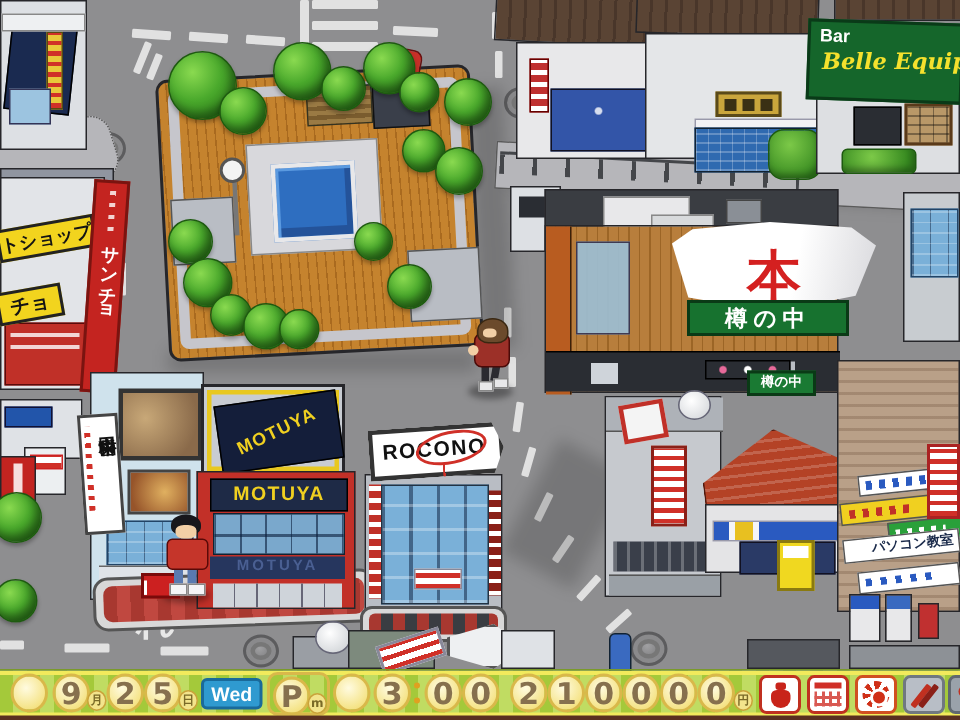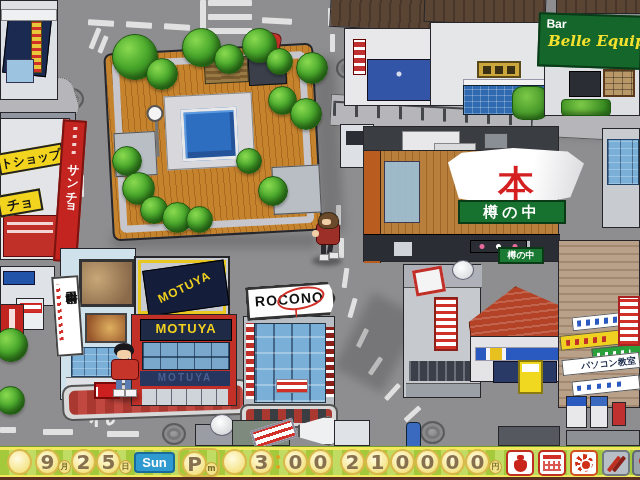--- a/index.html
+++ b/index.html
@@ -356,21 +356,21 @@
   <div class="abs bld" style="left:566px;top:430px;width:74px;height:16px;background:#8d9196"></div>
 
   <div id="hud">
     <div class="ov" style="left:7px"></div>
     <div class="ov" style="left:35px">9</div>
     <div class="ovs" style="left:58px">月</div>
     <div class="ov" style="left:71px">2</div>
     <div class="ov" style="left:96px">5</div>
     <div class="ovs" style="left:119px">日</div>
     <div style="position:absolute;left:134px;top:5px;width:41px;height:21px;background:#2f9ad0;border:2px solid #1a6a9a;border-radius:4px;box-sizing:border-box;
-         color:#fff;font:bold 13px/17px 'Liberation Sans',sans-serif;text-align:center">Sun</div>
+         color:#fff;font:bold 13px/17px 'Liberation Sans',sans-serif;text-align:center">Wed</div>
     <div style="position:absolute;left:178px;top:1px;width:42px;height:29px;border:2px solid #d9b84a;border-radius:7px;box-sizing:border-box">
       <div class="ov" style="left:2px;top:1px">P</div>
       <div class="ovs" style="left:25px;top:12px">m</div>
     </div>
     <div class="ov" style="left:222px"></div>
     <div class="ov" style="left:249px">3</div>
     <div style="position:absolute;left:276px;top:8px;width:4px;height:4px;background:#e0a020;border-radius:50%"></div>
     <div style="position:absolute;left:276px;top:18px;width:4px;height:4px;background:#e0a020;border-radius:50%"></div>
     <div class="ov" style="left:283px">0</div>
     <div class="ov" style="left:308px">0</div>

